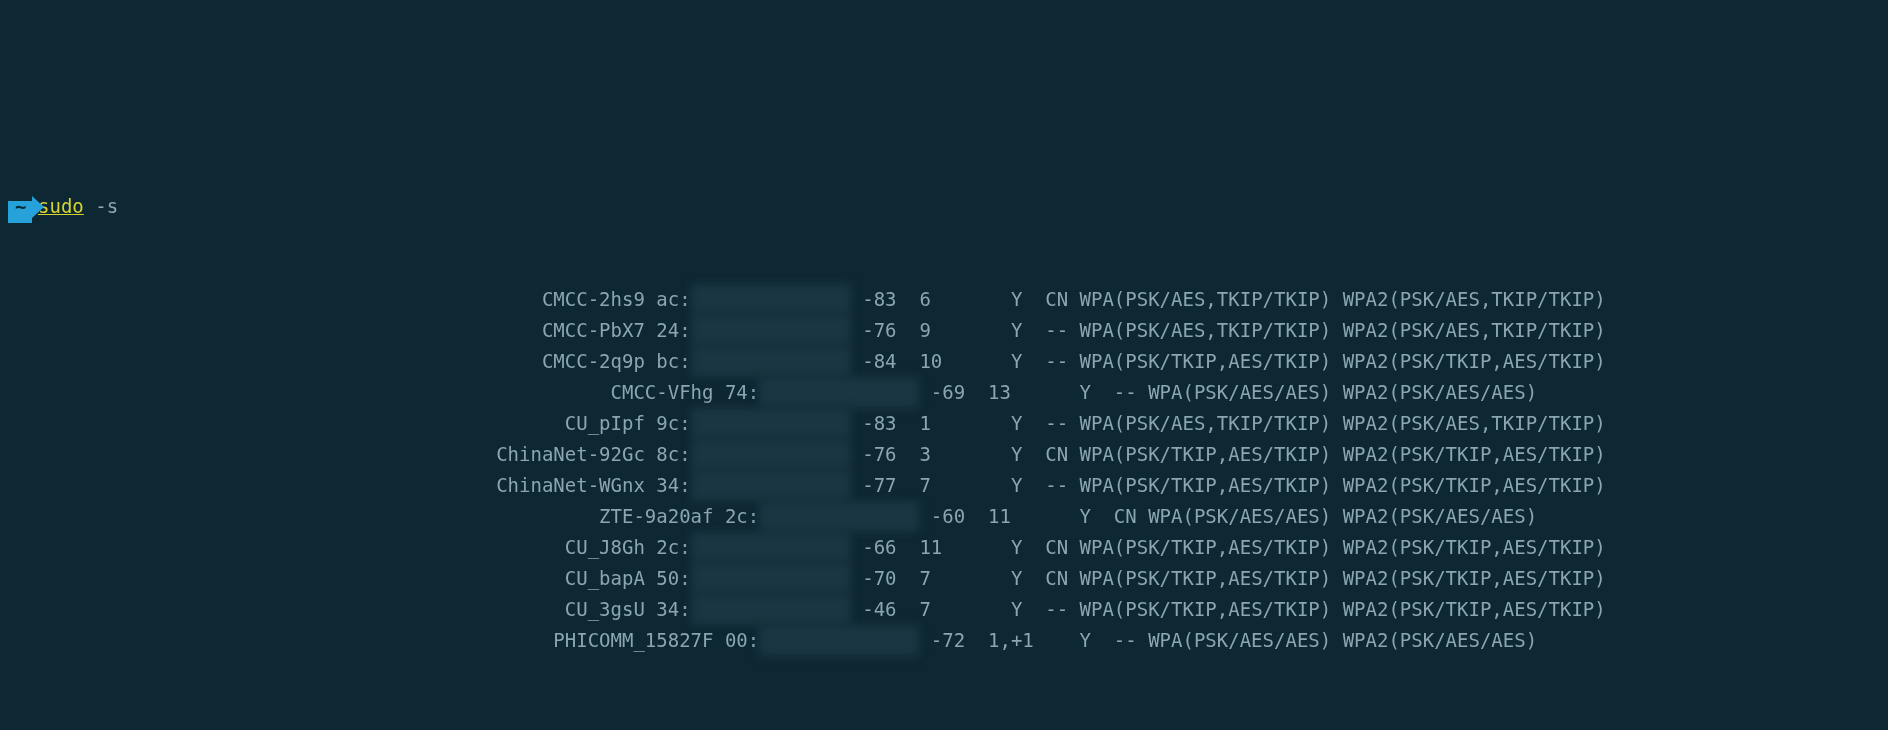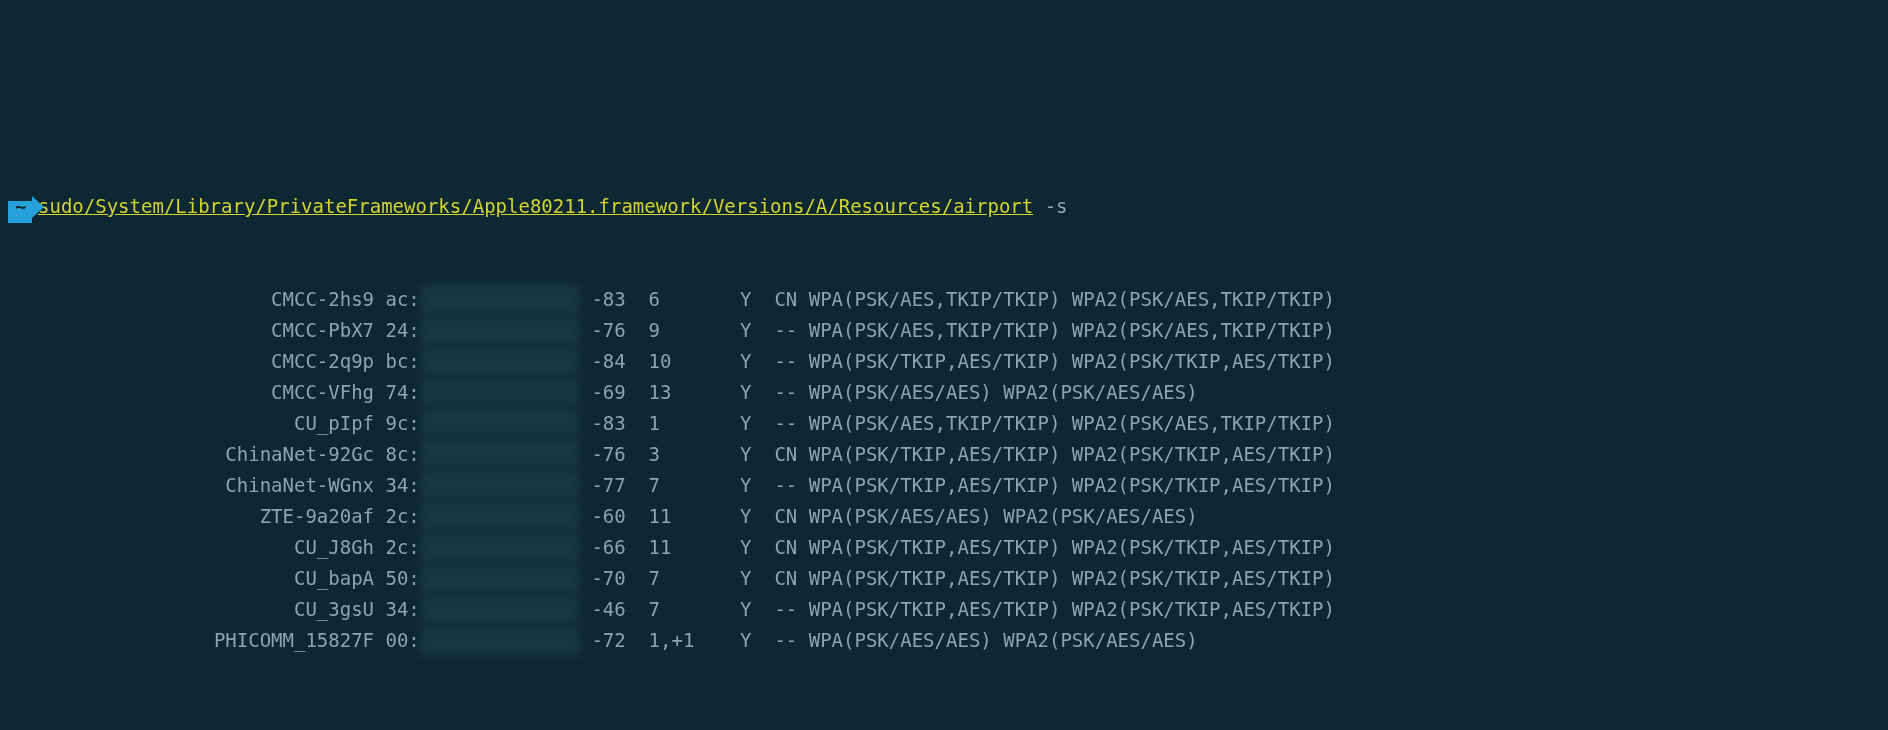--- a/index.html
+++ b/index.html
@@ -50,33 +50,33 @@
       left: 7px;
       top: -5px;
       color: #022b3a;
       font-weight: bold;
       z-index: 2;
     }
     .sudo { color: #d4d431; text-decoration: underline; }
     .path { color: #d4d431; text-decoration: underline; }
     .flag { color: #8ba5b3; }
     .header-line { color: #8ba5b3; }
-    .row { color: #8ba5b3; }
+    .row { color: #8ba5b3; text-align: center; }
     .redacted {
       display: inline-block;
       background: #1a3642;
       filter: blur(4px);
       color: transparent;
       user-select: none;
     }
   </style>
 </head>
 <body>
 
 
 
 <div class="terminal">
-  <div class="prompt-line"><span class="prompt-arrow"><span class="tilde">~</span></span>  <span class="sudo">sudo</span> <span class="path">/System/Library/PrivateFrameworks/Apple80211.framework/Versions/A/Resources/airport</span><span class="flag"> -s</span></div>
+  <div class="prompt-line"><span class="prompt-arrow"><span class="tilde">~</span></span>  <span class="sudo">sudo</span> <span class="flag"> -s</span></div>
   <div id="rows"><div class="row"><span>                       CMCC-2hs9 ac:</span><span class="redacted" style="width: 14ch;">xx:xx:xx:xx:xx</span><span> -83  6       Y  CN WPA(PSK/AES,TKIP/TKIP) WPA2(PSK/AES,TKIP/TKIP) </span></div><div class="row"><span>                       CMCC-PbX7 24:</span><span class="redacted" style="width: 14ch;">xx:xx:xx:xx:xx</span><span> -76  9       Y  -- WPA(PSK/AES,TKIP/TKIP) WPA2(PSK/AES,TKIP/TKIP) </span></div><div class="row"><span>                       CMCC-2q9p bc:</span><span class="redacted" style="width: 14ch;">xx:xx:xx:xx:xx</span><span> -84  10      Y  -- WPA(PSK/TKIP,AES/TKIP) WPA2(PSK/TKIP,AES/TKIP) </span></div><div class="row"><span>                       CMCC-VFhg 74:</span><span class="redacted" style="width: 14ch;">xx:xx:xx:xx:xx</span><span> -69  13      Y  -- WPA(PSK/AES/AES) WPA2(PSK/AES/AES) </span></div><div class="row"><span>                         CU_pIpf 9c:</span><span class="redacted" style="width: 14ch;">xx:xx:xx:xx:xx</span><span> -83  1       Y  -- WPA(PSK/AES,TKIP/TKIP) WPA2(PSK/AES,TKIP/TKIP) </span></div><div class="row"><span>                   ChinaNet-92Gc 8c:</span><span class="redacted" style="width: 14ch;">xx:xx:xx:xx:xx</span><span> -76  3       Y  CN WPA(PSK/TKIP,AES/TKIP) WPA2(PSK/TKIP,AES/TKIP) </span></div><div class="row"><span>                   ChinaNet-WGnx 34:</span><span class="redacted" style="width: 14ch;">xx:xx:xx:xx:xx</span><span> -77  7       Y  -- WPA(PSK/TKIP,AES/TKIP) WPA2(PSK/TKIP,AES/TKIP) </span></div><div class="row"><span>                      ZTE-9a20af 2c:</span><span class="redacted" style="width: 14ch;">xx:xx:xx:xx:xx</span><span> -60  11      Y  CN WPA(PSK/AES/AES) WPA2(PSK/AES/AES) </span></div><div class="row"><span>                         CU_J8Gh 2c:</span><span class="redacted" style="width: 14ch;">xx:xx:xx:xx:xx</span><span> -66  11      Y  CN WPA(PSK/TKIP,AES/TKIP) WPA2(PSK/TKIP,AES/TKIP) </span></div><div class="row"><span>                         CU_bapA 50:</span><span class="redacted" style="width: 14ch;">xx:xx:xx:xx:xx</span><span> -70  7       Y  CN WPA(PSK/TKIP,AES/TKIP) WPA2(PSK/TKIP,AES/TKIP) </span></div><div class="row"><span>                         CU_3gsU 34:</span><span class="redacted" style="width: 14ch;">xx:xx:xx:xx:xx</span><span> -46  7       Y  -- WPA(PSK/TKIP,AES/TKIP) WPA2(PSK/TKIP,AES/TKIP) </span></div><div class="row"><span>                  PHICOMM_15827F 00:</span><span class="redacted" style="width: 14ch;">xx:xx:xx:xx:xx</span><span> -72  1,+1    Y  -- WPA(PSK/AES/AES) WPA2(PSK/AES/AES) </span></div></div>
 </div>
 
 
 
 
 </body></html>

